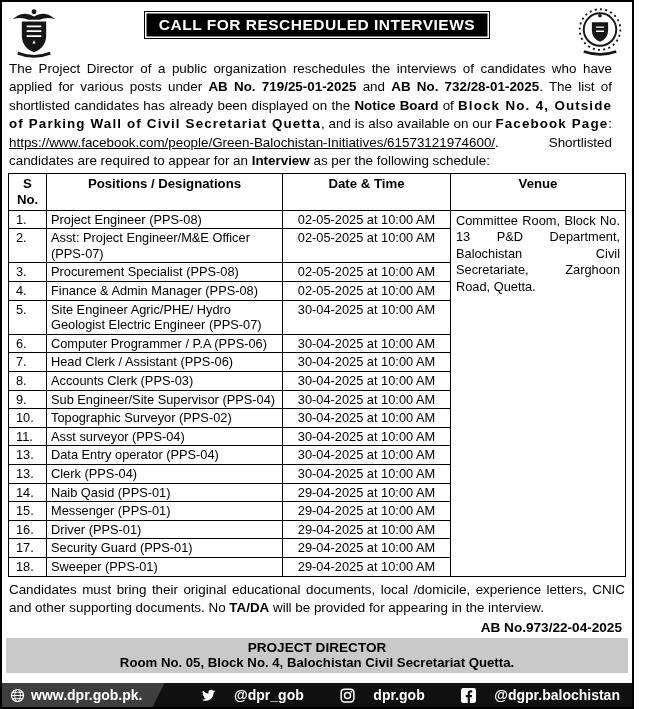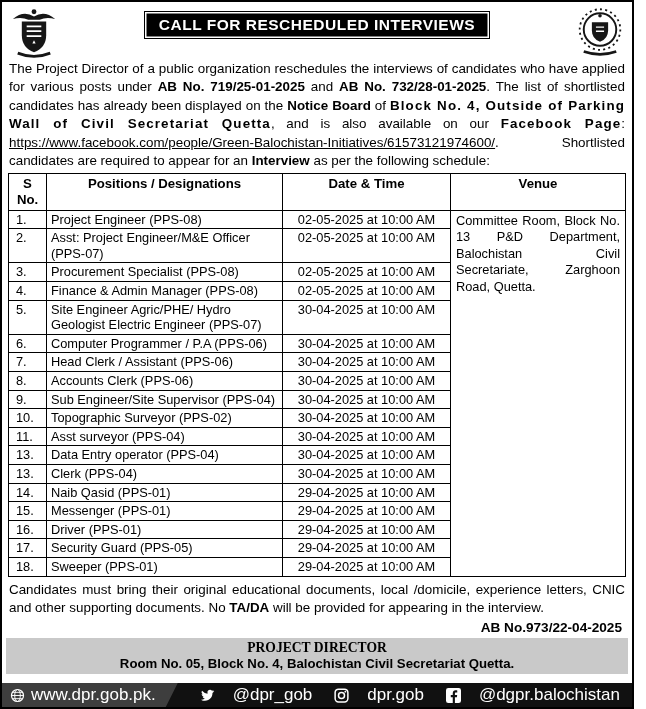--- a/index.html
+++ b/index.html
@@ -9,46 +9,46 @@
 
   
   .header { display:flex; align-items:flex-start; padding:4px 6px 0 6px; height:57px; }
   .emblem { width:52px; height:52px; flex:0 0 52px; }
   .emblem svg { width:100%; height:100%; }
   .title-wrap { flex:1; display:flex; justify-content:center; padding-top:5px; }
   .title-box { background:#000; color:#fff; font-weight:bold; font-size:15.5px; letter-spacing:0.5px;
                padding:4px 14px; border:1px solid #000; box-shadow:inset 0 0 0 1.5px #fff; }
 
   
-  .intro { padding:1px 7px 3px 7px; font-size:13.4px; line-height:18.4px; text-align:justify; }
+  .intro { padding:1px 20px 3px 7px; font-size:13.4px; line-height:18.4px; text-align:justify; }
   .b { font-weight:bold; }
   .ls { letter-spacing:1.1px; font-weight:bold; }
   .link { text-decoration:underline; }
 
   
   table { border-collapse:collapse; margin:0 6px; width:calc(100% - 12px); table-layout:fixed; }
   th, td { border:1.4px solid #000; font-size:12.8px; line-height:15.6px; padding:1px 4px; vertical-align:top; }
   th { font-weight:bold; text-align:center; font-size:13.2px; padding:2px 2px; }
   td.sno { padding-left:7px; }
   td.dt { text-align:center; white-space:nowrap; }
   td.venue { text-align:justify; padding:2px 5px; line-height:16.5px; }
   col.c-sno { width:38px; } col.c-pos { width:236px; } col.c-dt { width:168px; }
 
   
   .notes { padding:4px 7px 1px 7px; font-size:13.4px; line-height:18.4px; text-align:justify; }
   .abno { text-align:right; font-weight:bold; font-size:13.6px; padding:2px 10px 0 0; }
 
   
   .signature { margin:3px 4px 2px 4px; background:#c9c9c9; text-align:center; padding:2px 0 3px 0; }
-  .sig-title { font-weight:bold; font-size:13.6px;font-family:Liberation Serif, serif; }
+  .sig-title { font-weight:bold; font-size:13.6px; }
   .sig-addr { font-weight:bold; font-size:13.2px; }
 
   
   .bottombar { margin-top:auto; height:24px; background:#111; color:#fff; display:flex; align-items:center;
-               font-weight:normal; font-size:17px; justify-content:space-between; padding-right:12px; }
+               font-weight:bold; font-size:14px; justify-content:space-between; padding-right:12px; }
   .bb-left { background:#3e3e3e; height:100%; display:flex; align-items:center; gap:6px;
              padding:0 22px 0 8px; clip-path:polygon(0 0, 100% 0, calc(100% - 12px) 100%, 0 100%); }
   .bb-item { display:flex; align-items:center; gap:18px; }
   .icon { display:inline-flex; width:15px; height:15px; }
   .icon svg { width:100%; height:100%; }
 </style>
 </head>
 <body>
 
 <div class="ad">
@@ -128,21 +128,21 @@
           <td class="pos">Computer Programmer / P.A (PPS-06)</td>
           <td class="dt">30-04-2025 at 10:00 AM</td>
         </tr>
         <tr>
           <td class="sno">7.</td>
           <td class="pos">Head Clerk / Assistant (PPS-06)</td>
           <td class="dt">30-04-2025 at 10:00 AM</td>
         </tr>
         <tr>
           <td class="sno">8.</td>
-          <td class="pos">Accounts Clerk (PPS-06)</td>
+          <td class="pos">Accounts Clerk (PPS-03)</td>
           <td class="dt">30-04-2025 at 10:00 AM</td>
         </tr>
         <tr>
           <td class="sno">9.</td>
           <td class="pos">Sub Engineer/Site Supervisor (PPS-04)</td>
           <td class="dt">30-04-2025 at 10:00 AM</td>
         </tr>
         <tr>
           <td class="sno">10.</td>
           <td class="pos">Topographic Surveyor (PPS-02)</td>
@@ -173,21 +173,21 @@
           <td class="pos">Messenger (PPS-01)</td>
           <td class="dt">29-04-2025 at 10:00 AM</td>
         </tr>
         <tr>
           <td class="sno">16.</td>
           <td class="pos">Driver (PPS-01)</td>
           <td class="dt">29-04-2025 at 10:00 AM</td>
         </tr>
         <tr>
           <td class="sno">17.</td>
-          <td class="pos">Security Guard (PPS-05)</td>
+          <td class="pos">Security Guard (PPS-01)</td>
           <td class="dt">29-04-2025 at 10:00 AM</td>
         </tr>
         <tr>
           <td class="sno">18.</td>
           <td class="pos">Sweeper (PPS-01)</td>
           <td class="dt">29-04-2025 at 10:00 AM</td>
         </tr>
       </tbody>
   </table>
 

